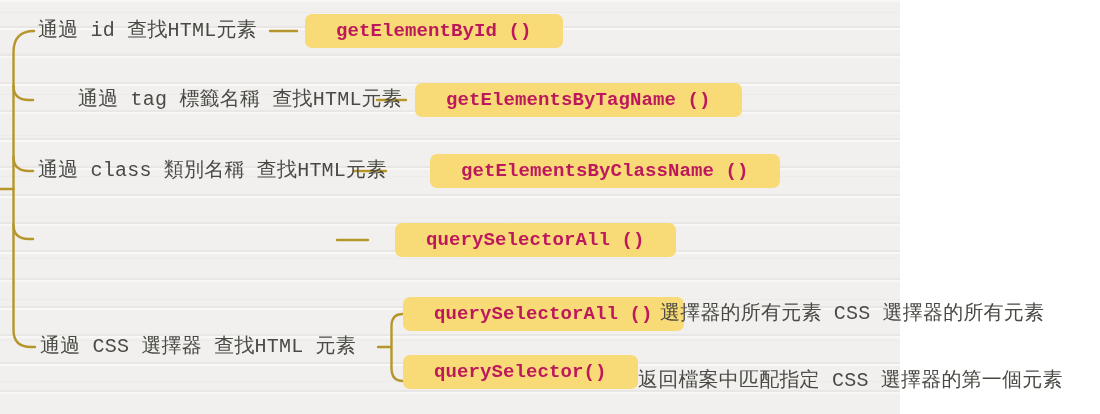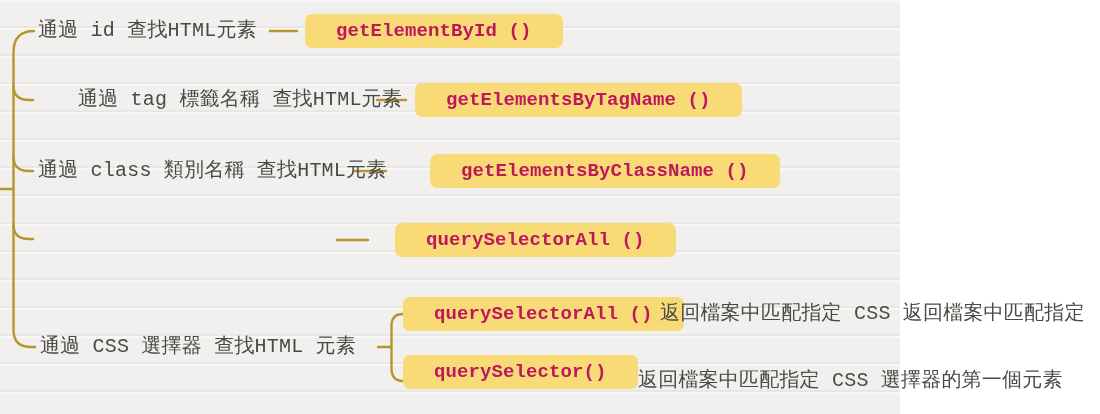--- a/index.html
+++ b/index.html
@@ -103,18 +103,18 @@
   <div class="topic-box" style="left:415px; top:83px;">getElementsByTagName ()</div>
 
   <div class="label" style="left:38px; top:154px;text-align:right;">通過 class 類別名稱 查找HTML元素</div>
   <div class="topic-box" style="left:430px; top:154px;">getElementsByClassName ()</div>
 
   <div class="topic-box" style="left:395px; top:223px;">querySelectorAll ()</div>
 
   <div class="label" style="left:40px; top:330px;">通過 CSS 選擇器 查找HTML 元素</div>
 
   <div class="topic-box" style="left:403px; top:297px;">querySelectorAll ()</div>
-  <div class="desc" style="left:660px; top:297px;">返回檔案中匹配指定 CSS 返回檔案中匹配指定</div>
+  <div class="desc" style="left:660px; top:297px;">選擇器的所有元素 CSS 選擇器的所有元素</div>
 
   <div class="topic-box" style="left:403px; top:355px;">querySelector()</div>
   <div class="desc" style="left:638px; top:364px;">返回檔案中匹配指定 CSS 選擇器的第一個元素</div>
 
 </div>
 
 </body></html>

